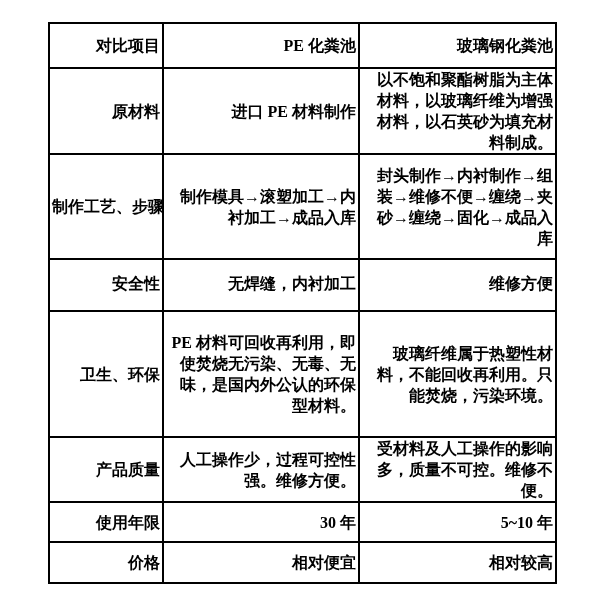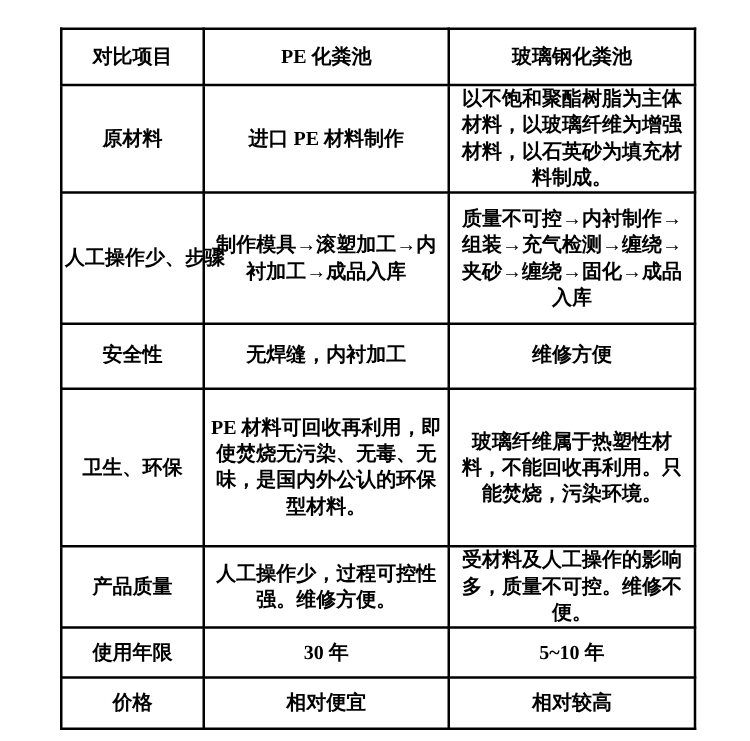--- a/index.html
+++ b/index.html
@@ -20,21 +20,21 @@
     position: absolute;
     left: 48px;
     top: 22px;
     width: 507px;
     border-collapse: collapse;
     table-layout: fixed;
   }
   .comparison-table th,
   .comparison-table td {
     border: 2px solid #000000;
-    text-align: center;
+    text-align: right;
     vertical-align: middle;
     font-size: 16px;
     font-weight: bold;
     line-height: 21px;
     padding: 0 2px;
     overflow: visible;
   }
   .comparison-table col.c-label { width: 114px; }
   .comparison-table col.c-pe    { width: 196px; }
   .comparison-table col.c-frp   { width: 197px; }
@@ -65,23 +65,23 @@
       <th>对比项目</th>
       <th>PE 化粪池</th>
       <th>玻璃钢化粪池</th>
     </tr>
     <tr>
       <td class="row-label">原材料</td>
       <td>进口 PE 材料制作</td>
       <td>以不饱和聚酯树脂为主体材料，以玻璃纤维为增强材料，以石英砂为填充材料制成。</td>
     </tr>
     <tr>
-      <td class="row-label">人工操作少、步骤</td>
+      <td class="row-label">制作工艺、步骤</td>
       <td>制作模具→滚塑加工→内衬加工→成品入库</td>
-      <td>质量不可控→内衬制作→组装→充气检测→缠绕→夹砂→缠绕→固化→成品入库</td>
+      <td>封头制作→内衬制作→组装→维修不便→缠绕→夹砂→缠绕→固化→成品入库</td>
     </tr>
     <tr>
       <td class="row-label">安全性</td>
       <td>无焊缝，内衬加工</td>
       <td>维修方便</td>
     </tr>
     <tr>
       <td class="row-label">卫生、环保</td>
       <td>PE 材料可回收再利用，即使焚烧无污染、无毒、无味，是国内外公认的环保型材料。</td>
       <td>玻璃纤维属于热塑性材料，不能回收再利用。只能焚烧，污染环境。</td>

